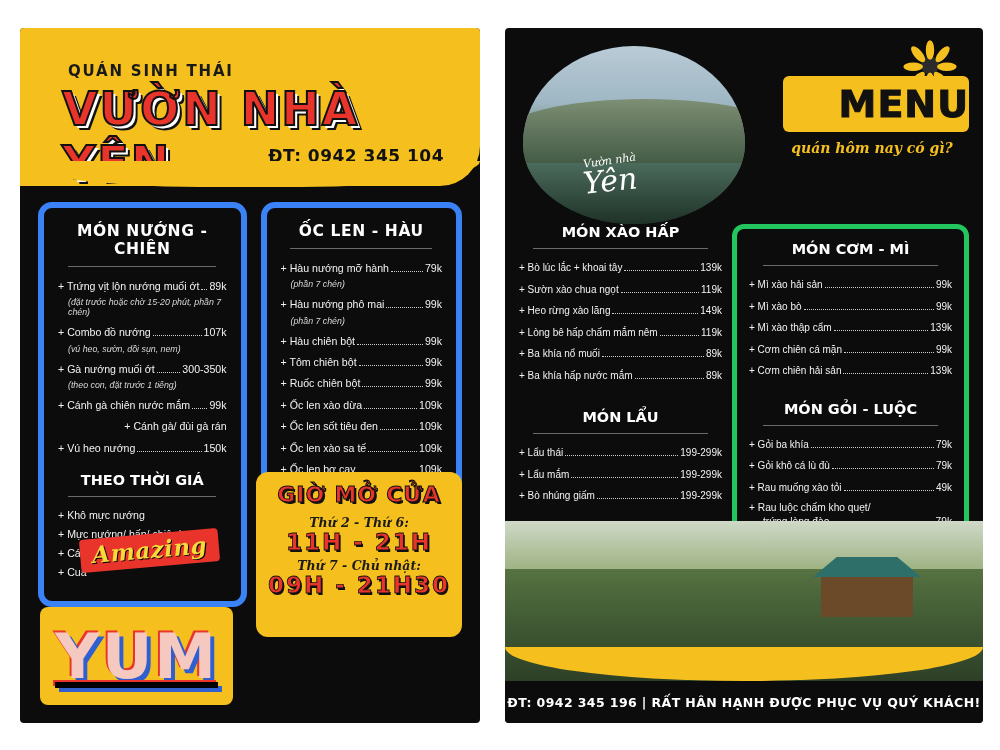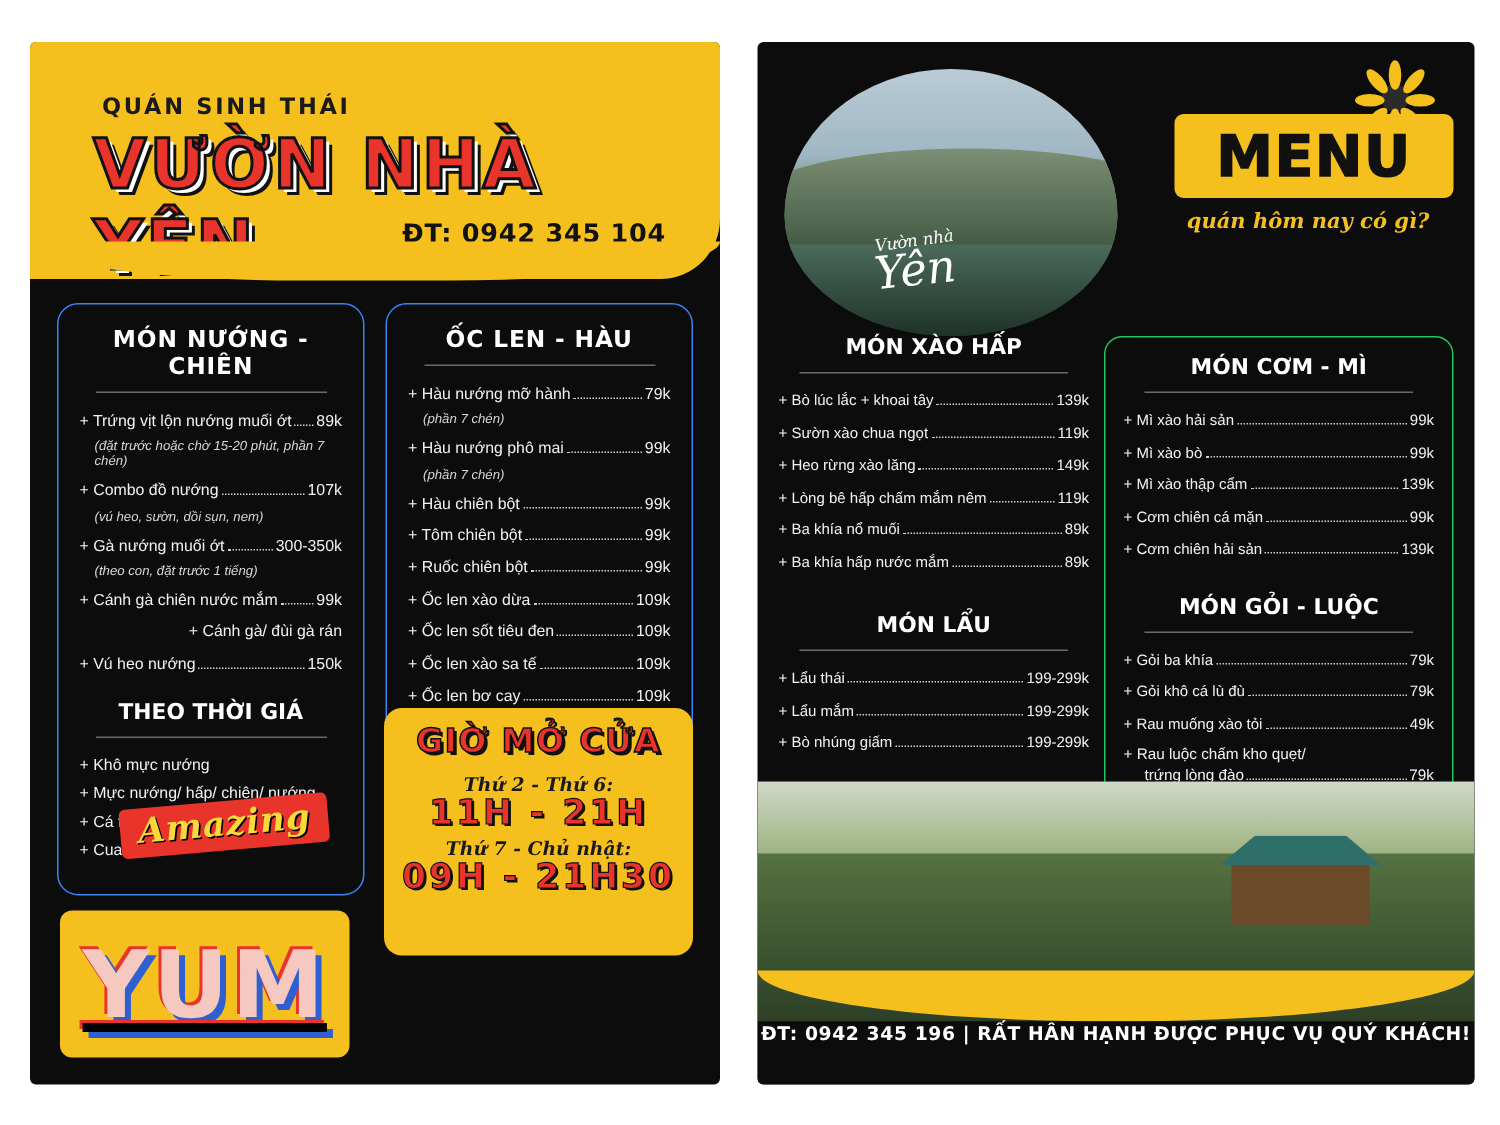--- a/index.html
+++ b/index.html
@@ -61,21 +61,21 @@
   }
 
   .left-body {
     position: relative;
     padding: 16px 18px 10px 18px;
     color: #fff;
   }
   .cols { display: flex; gap: 14px; }
   .col {
     flex: 1;
-    border: 1px solid #3b82f6;
+    border: 6px solid #3b82f6;
     border-radius: 14px;
     padding: 14px 14px 16px 14px;
     min-height: 330px;
   }
   .col-title {
     text-align: center;
     font-size: 15.5px;
     font-weight: 700;
     letter-spacing: 0.6px;
     color: #ffffff;
@@ -233,21 +233,21 @@
     position: absolute; right: 18px; top: 8px;
     width: 70px; height: 70px;
   }
 
   .menu-box {
     position: absolute;
     right: 14px; top: 48px;
     width: 186px; height: 56px;
     background: #f5c01e;
     border-radius: 6px;
-    display: flex; align-items: center; justify-content: center;
+    display: flex; align-items: center; justify-content: flex-end;
   }
   .menu-text {
     font-size: 38px; font-weight: 800; color: #111;
     font-family: "DejaVu Sans", sans-serif;
     letter-spacing: 1px;
     -webkit-text-stroke: 1px #111;
   }
   .menu-sub {
     position: absolute;
     right: 18px; top: 112px;
@@ -264,21 +264,21 @@
     position: absolute;
     left: 0; top: 196px;
     width: 100%;
     display: flex;
     gap: 10px;
     padding: 0 14px;
     color: #fff;
   }
   .rcol { flex: 1; }
   .rcol.boxed {
-    border: 1px solid #22c55e;
+    border: 5px solid #22c55e;
     border-radius: 12px;
     padding: 12px 12px 14px 12px;
   }
   .r-title {
     text-align: center;
     font-size: 14.5px; font-weight: 700;
     margin-bottom: 4px;
     font-family: "DejaVu Sans", sans-serif;
   }
   .r-rule { width: 86%; height: 1px; margin: 8px auto 12px auto; background: #6a6a6a; }
@@ -327,21 +327,21 @@
     width: 100%; height: 34px;
     background: #f5c01e;
     border-bottom-left-radius: 50% 34px;
     border-bottom-right-radius: 50% 34px;
   }
   .footer-bar {
     position: absolute;
     left: 0; bottom: 0;
     width: 100%; height: 42px;
     background: #0c0c0c;
-    display: flex; justify-content: center;
+    display: flex; align-items: center; justify-content: center;
   }
   .footer-text {
     color: #ffffff;
     font-size: 12.5px;
     font-weight: 700;
     letter-spacing: 0.4px;
     font-family: "DejaVu Sans", sans-serif;
   }
 </style>
 </head>

